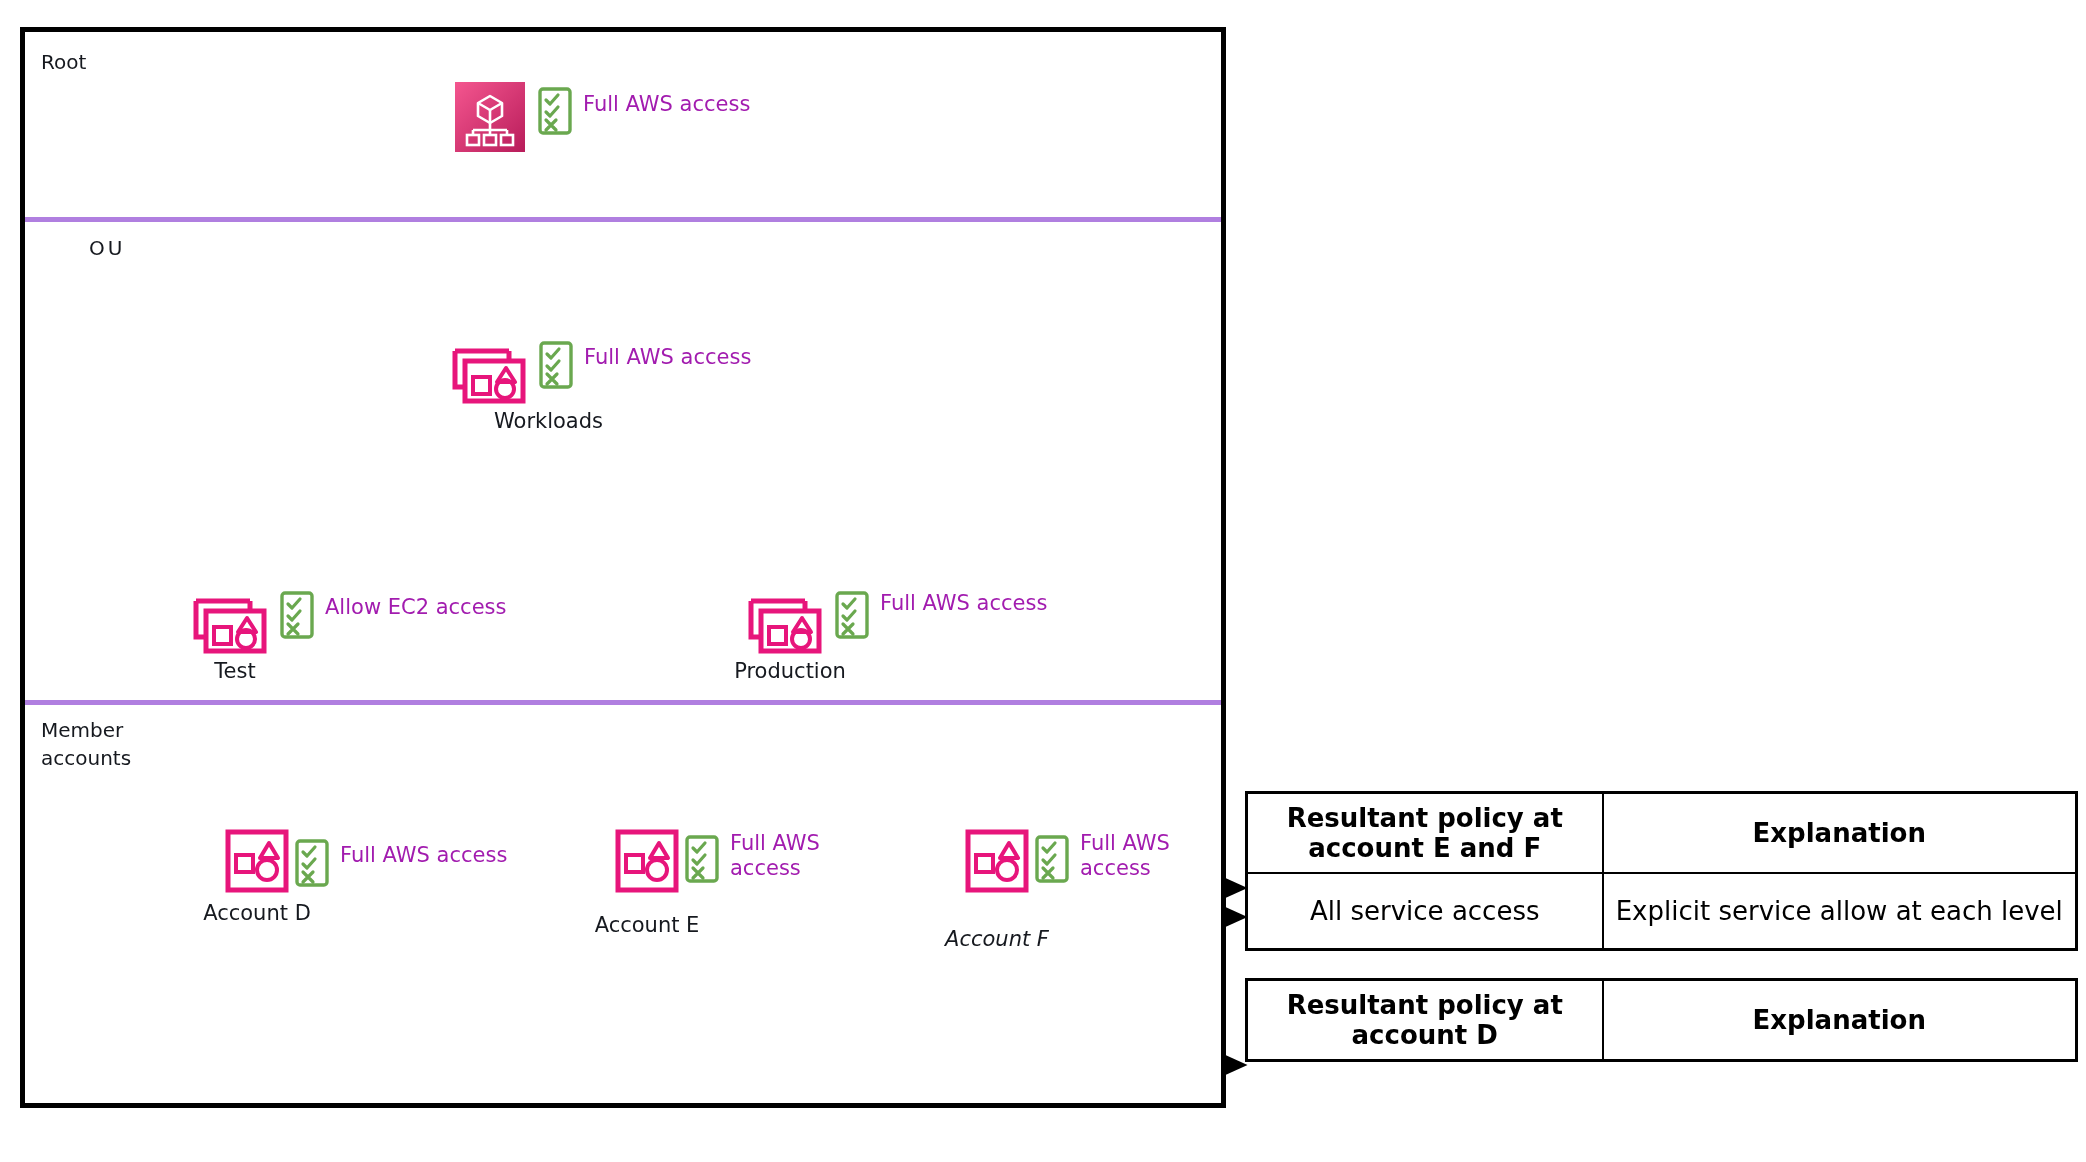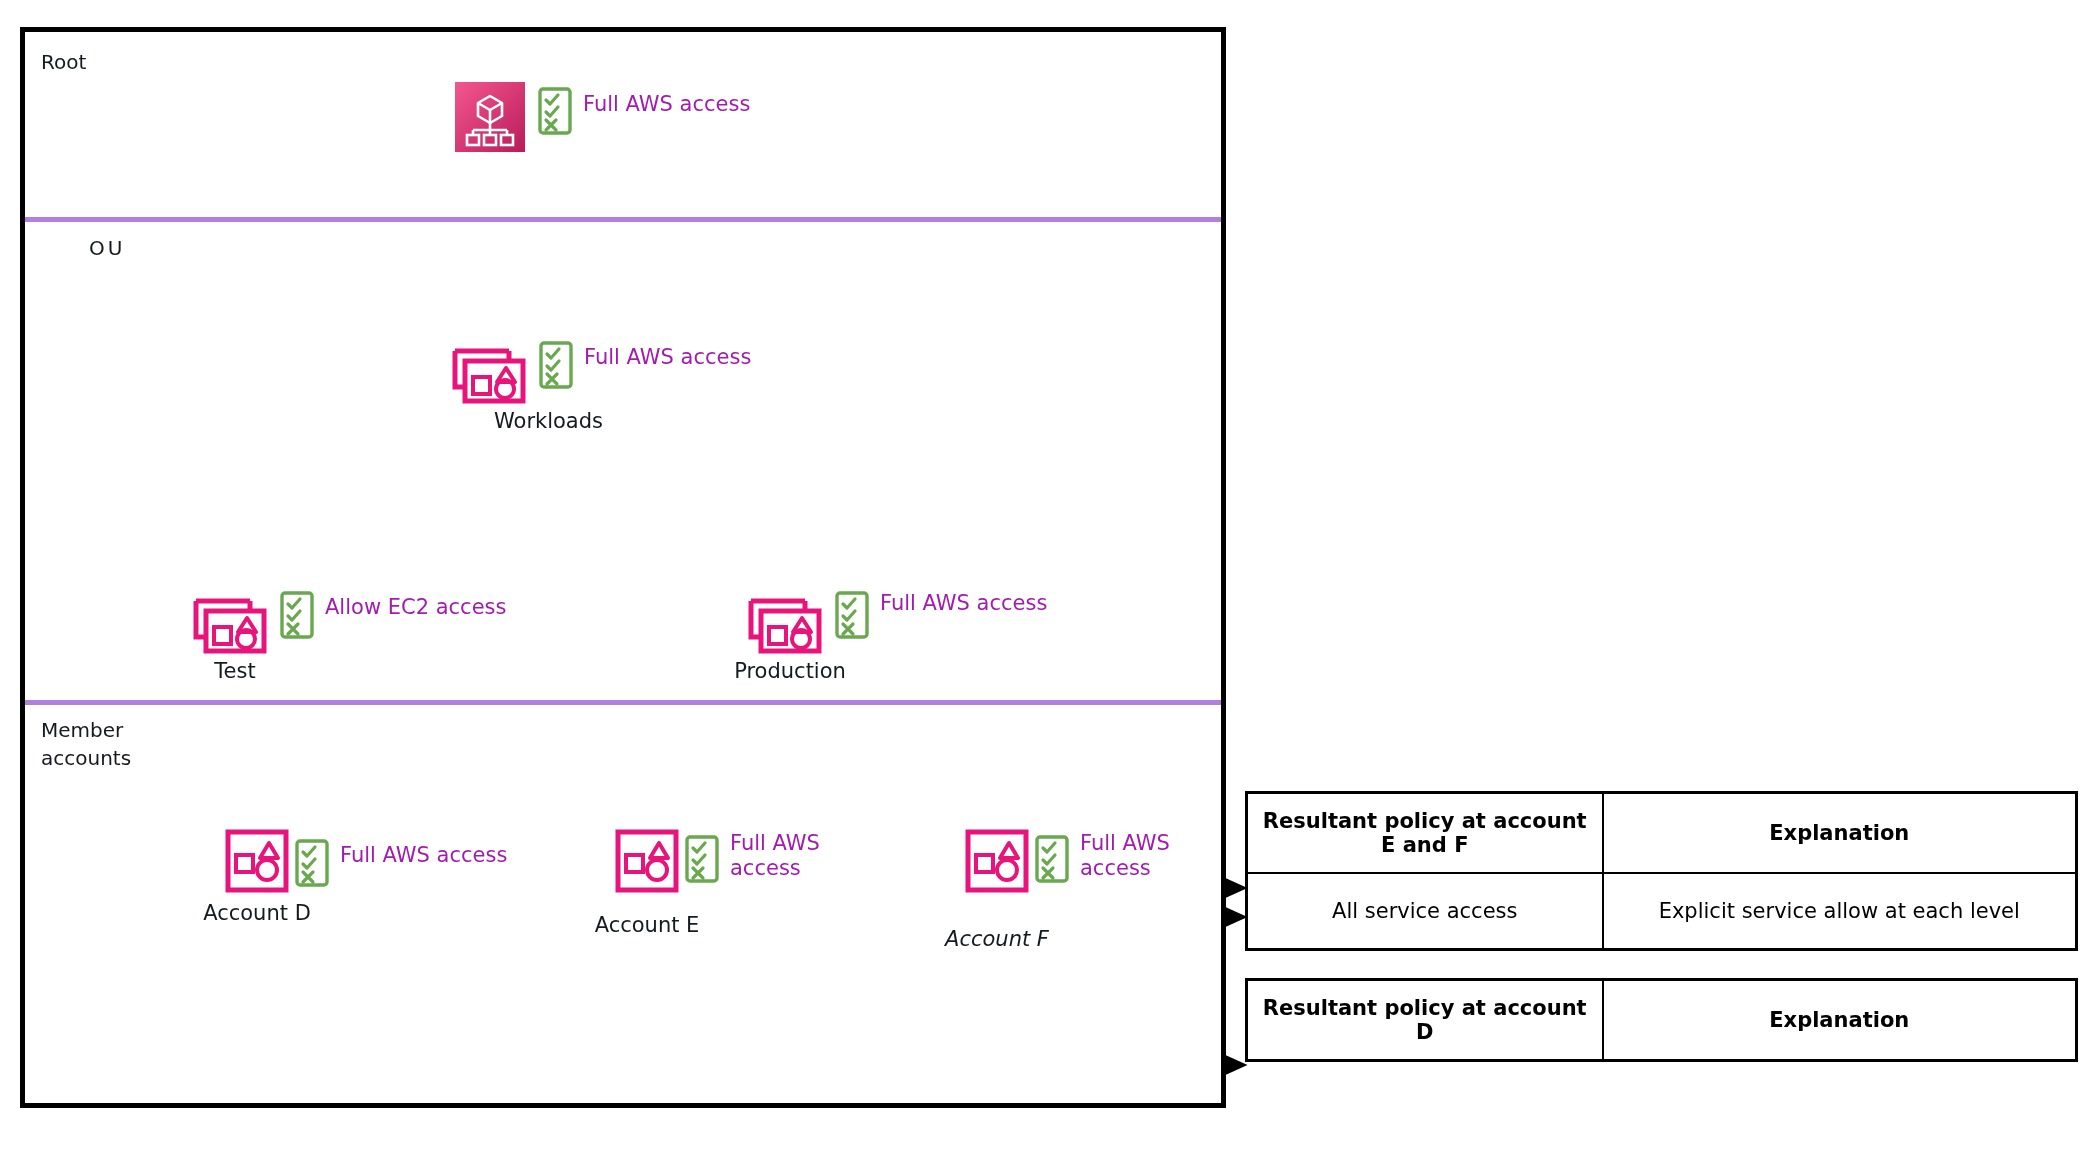--- a/index.html
+++ b/index.html
@@ -26,21 +26,21 @@
       top:100%;margin-top:6px;font-size:21px;white-space:nowrap;color:#16191f;}
   .policy-label{font-size:21px;line-height:25px;color:#a21caf;margin-left:11px;margin-top:10px;}
   .policy-label.wrap{white-space:normal;width:96px;}
 
   svg{display:block;overflow:visible;}
 
   
   .res-table{position:absolute;border-collapse:collapse;background:#fff;
       table-layout:fixed;border:3px solid #000;}
   .res-table td{border:2px solid #000;text-align:center;vertical-align:middle;
-      font-size:21px;color:#000;padding:8px 10px;margin-top:46px;}
+      font-size:26px;color:#000;padding:8px 10px;margin-top:46px;}
   .res-table td.hd{font-weight:bold;}
   #table-ef{left:1245px;top:791px;width:830px;}
   #table-d{left:1245px;top:978px;width:830px;padding-left:24px;}
   .res-table col.c1{width:356px;}
   .res-table col.c2{width:474px;}
 
   #edges{position:absolute;left:0;top:0;width:2086px;height:1162px;pointer-events:none;}
 </style>
 </head>
 <body>

